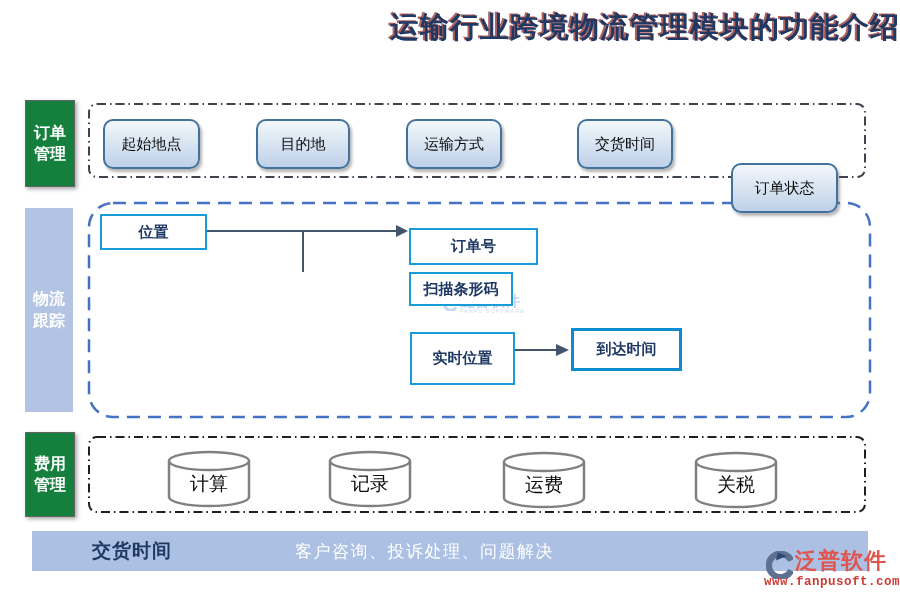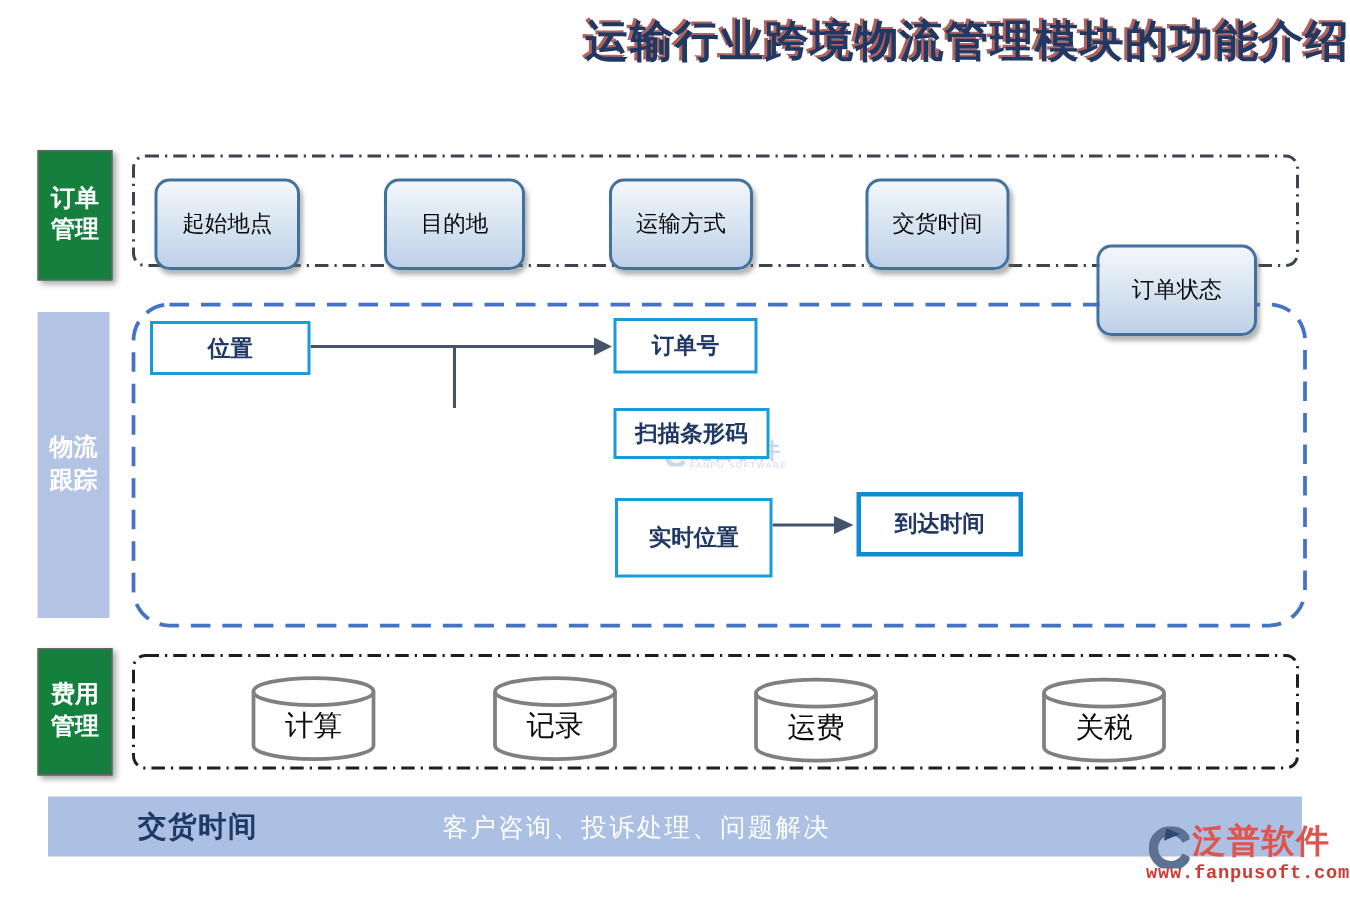--- a/index.html
+++ b/index.html
@@ -13,21 +13,21 @@
     text-shadow:-2px -1px 0 rgba(150,45,38,0.75);
   }
   .side-label{
     position:absolute;left:25px;width:48px;display:flex;flex-direction:column;
     align-items:center;justify-content:center;gap:3px;color:#ffffff;
     font-size:16px;font-weight:bold;line-height:1.15;
   }
   .side-gray{background:#15803d;border:1px solid #646464;box-shadow:2px 2px 4px rgba(0,0,0,0.35);}
   .side-blue{background:#b3c3e4;}
   .pill{
-    position:absolute;top:119px;height:61px;box-sizing:border-box;
+    position:absolute;top:119px;height:50px;box-sizing:border-box;
     display:flex;align-items:center;justify-content:center;
     background:linear-gradient(180deg,#f3f7fb 0%,#dde8f3 40%,#bed0e8 100%);
     border:2px solid #41719c;border-radius:10px;
     box-shadow:2px 3px 3px rgba(110,110,110,0.5);
     font-size:15px;color:#0a0a0a;z-index:2;
   }
   .node{
     position:absolute;box-sizing:border-box;background:#ffffff;
     border:2.5px solid #189cd8;display:flex;align-items:center;justify-content:center;
     font-size:15px;font-weight:bold;color:#1f3864;z-index:2;
@@ -88,21 +88,21 @@
     <span>管理</span>
   </div>
 
   <div class="pill" style="left:103px;width:97px;">起始地点</div>
   <div class="pill" style="left:256px;width:94px;">目的地</div>
   <div class="pill" style="left:406px;width:96px;">运输方式</div>
   <div class="pill" style="left:577px;width:96px;">交货时间</div>
   <div class="pill" style="left:731px;width:107px;margin-top:44px;">订单状态</div>
 
   <div class="node" style="left:100px;top:214px;width:107px;height:36px;">位置</div>
-  <div class="node" style="left:409px;top:212px;width:96px;height:37px;">订单号</div>
+  <div class="node" style="left:409px;top:228px;width:129px;height:37px;">订单号</div>
   <div class="node" style="left:409px;top:272px;width:104px;height:34px;">扫描条形码</div>
   <div class="node" style="left:410px;top:332px;width:105px;height:53px;">实时位置</div>
   <div class="node node-strong" style="left:571px;top:328px;width:111px;height:43px;">到达时间</div>
 
   <div class="watermark">
     <svg width="14" height="14" viewBox="0 0 30 30">
       <path d="M28 9 A13 13 0 1 0 28 22" fill="none" stroke="#9dbbe0" stroke-width="7"></path>
     </svg>
     <span class="wm-text">
       <span class="wm-cn">泛普软件</span>

